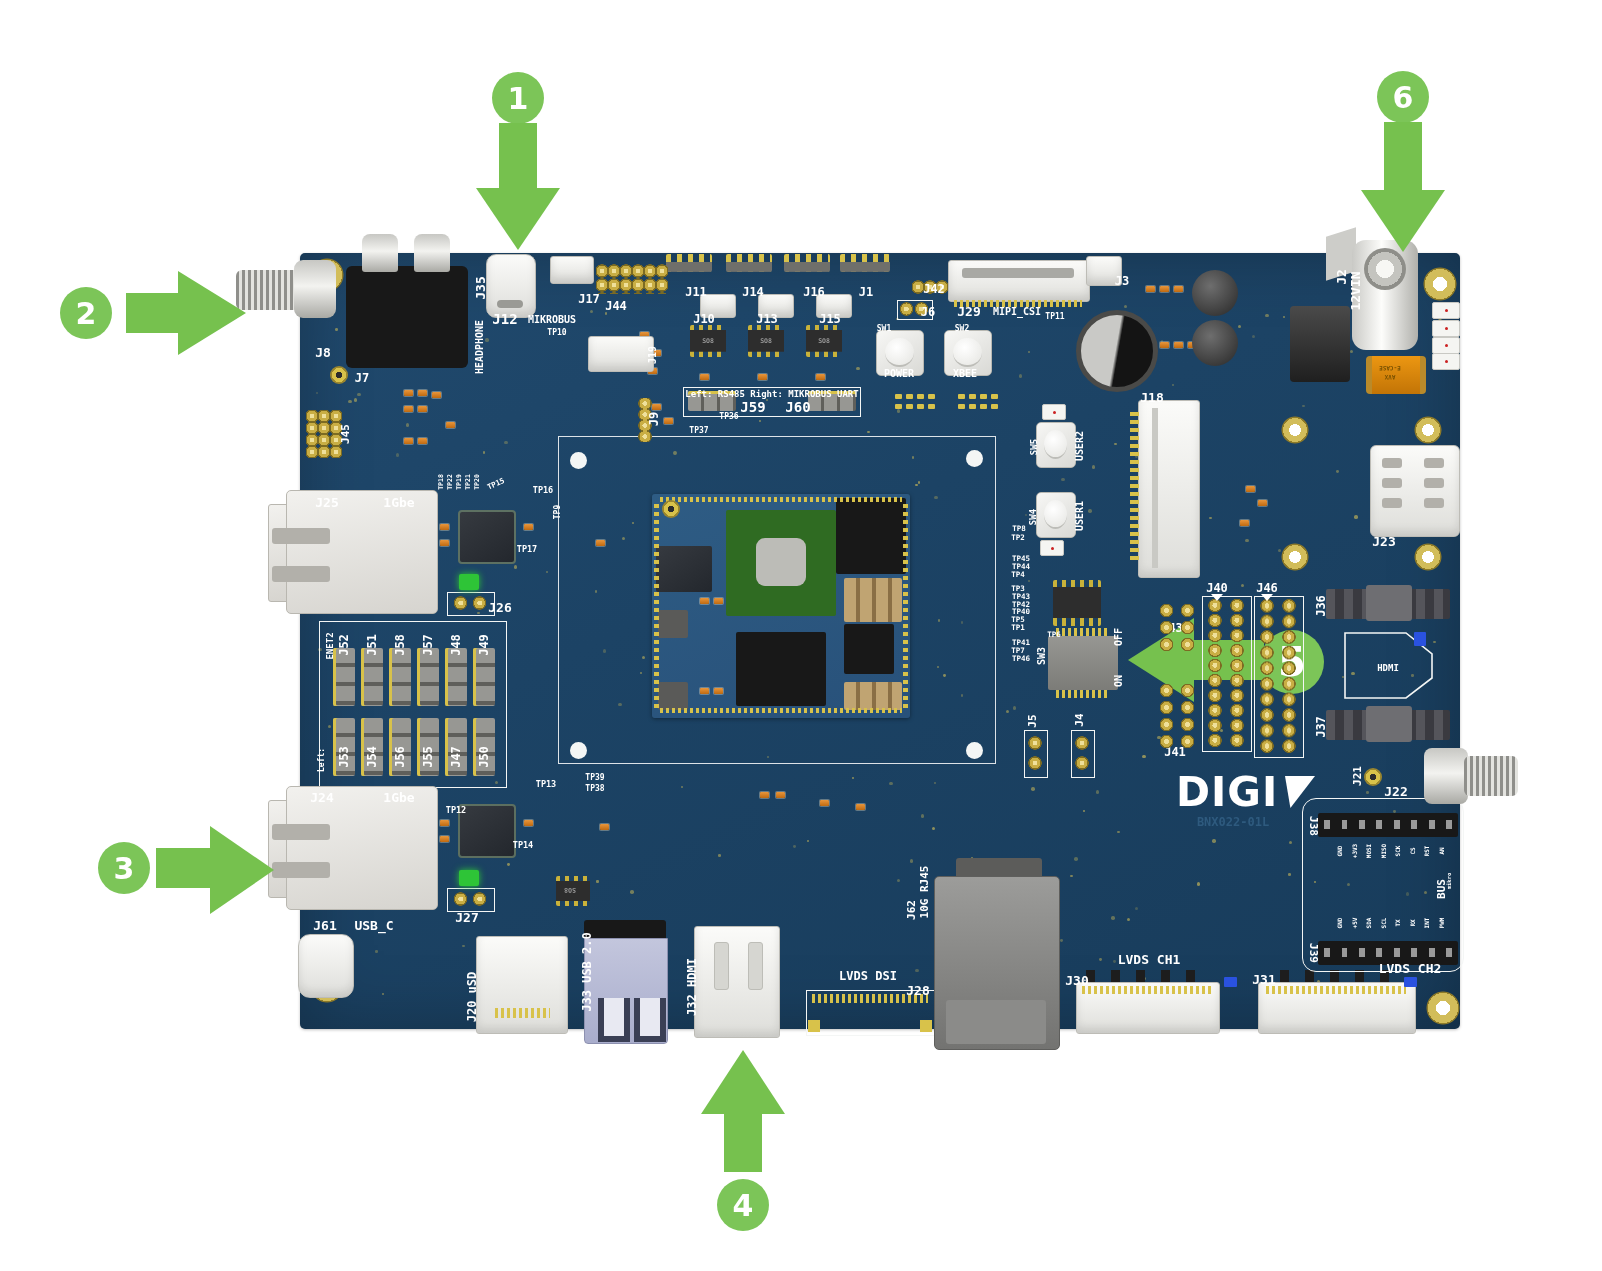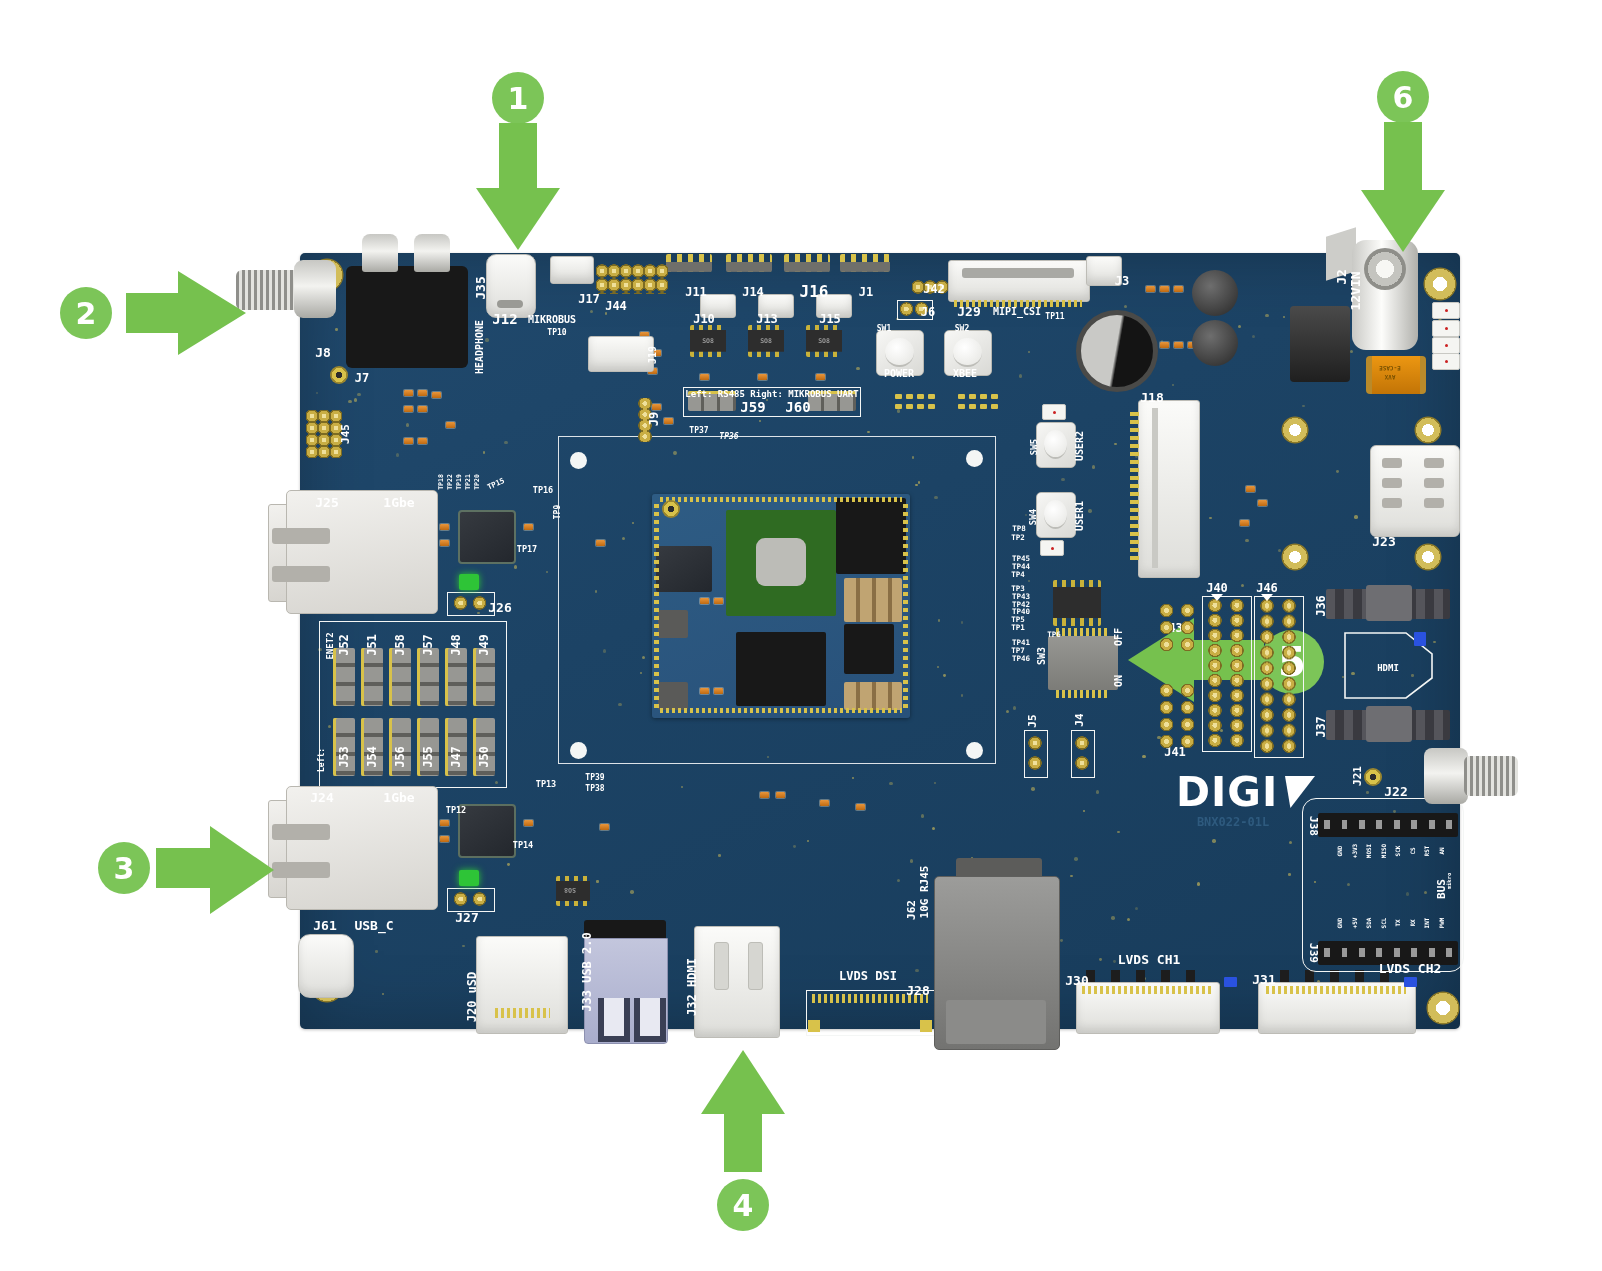--- a/index.html
+++ b/index.html
@@ -536,40 +536,40 @@
       <span class="lbl" style="left: 345px; top: 434px; font-size: 11px; transform: translate(-50%, -50%) rotate(-90deg);">J45</span>
       <span class="lbl" style="left: 505px; top: 319px; font-size: 14px; transform: translate(-50%, -50%);">J12</span>
       <span class="lbl" style="left: 552px; top: 320px; font-size: 10px; transform: translate(-50%, -50%);">MIKROBUS</span>
       <span class="lbl" style="left: 557px; top: 333px; font-size: 8px; transform: translate(-50%, -50%);">TP10</span>
       <span class="lbl" style="left: 589px; top: 299px; font-size: 12px; transform: translate(-50%, -50%);">J17</span>
       <span class="lbl" style="left: 616px; top: 306px; font-size: 12px; transform: translate(-50%, -50%);">J44</span>
       <span class="lbl" style="left: 696px; top: 292px; font-size: 12px; transform: translate(-50%, -50%);">J11</span>
       <span class="lbl" style="left: 704px; top: 319px; font-size: 12px; transform: translate(-50%, -50%);">J10</span>
       <span class="lbl" style="left: 753px; top: 292px; font-size: 12px; transform: translate(-50%, -50%);">J14</span>
       <span class="lbl" style="left: 767px; top: 319px; font-size: 12px; transform: translate(-50%, -50%);">J13</span>
-      <span class="lbl" style="left: 814px; top: 292px; font-size: 16px; transform: translate(-50%, -50%);">J16</span>
+      <span class="lbl" style="left: 814px; top: 292px; font-size: 12px; transform: translate(-50%, -50%);">J16</span>
       <span class="lbl" style="left: 830px; top: 319px; font-size: 12px; transform: translate(-50%, -50%);">J15</span>
       <span class="lbl" style="left: 866px; top: 292px; font-size: 12px; transform: translate(-50%, -50%);">J1</span>
       <span class="lbl" style="left: 934px; top: 289px; font-size: 12px; transform: translate(-50%, -50%);">J42</span>
       <span class="lbl" style="left: 928px; top: 312px; font-size: 12px; transform: translate(-50%, -50%);">J6</span>
       <span class="lbl" style="left: 884px; top: 329px; font-size: 8px; transform: translate(-50%, -50%);">SW1</span>
       <span class="lbl" style="left: 899px; top: 374px; font-size: 10px; transform: translate(-50%, -50%);">POWER</span>
       <span class="lbl" style="left: 962px; top: 329px; font-size: 8px; transform: translate(-50%, -50%);">SW2</span>
       <span class="lbl" style="left: 965px; top: 374px; font-size: 10px; transform: translate(-50%, -50%);">XBEE</span>
       <span class="lbl" style="left: 969px; top: 311px; font-size: 13px; transform: translate(-50%, -50%);">J29</span>
       <span class="lbl" style="left: 1017px; top: 312px; font-size: 10px; transform: translate(-50%, -50%);">MIPI_CSI</span>
       <span class="lbl" style="left: 1055px; top: 317px; font-size: 8px; transform: translate(-50%, -50%);">TP11</span>
       <span class="lbl" style="left: 1122px; top: 281px; font-size: 12px; transform: translate(-50%, -50%);">J3</span>
       <span class="lbl" style="left: 1341px; top: 277px; font-size: 13px; transform: translate(-50%, -50%) rotate(-90deg);">J2</span>
       <span class="lbl" style="left: 1355px; top: 291px; font-size: 13px; transform: translate(-50%, -50%) rotate(-90deg);">12VIN</span>
       <span class="lbl" style="left: 772px; top: 394px; font-size: 9px; transform: translate(-50%, -50%);">Left: RS485 Right: MIKROBUS UART</span>
       <span class="lbl" style="left: 753px; top: 407px; font-size: 14px; transform: translate(-50%, -50%);">J59</span>
       <span class="lbl" style="left: 798px; top: 407px; font-size: 14px; transform: translate(-50%, -50%);">J60</span>
       <span class="lbl" style="left: 699px; top: 431px; font-size: 8px; transform: translate(-50%, -50%);">TP37</span>
-      <span class="lbl" style="left: 729px; top: 437px; font-size: 8px; transform: translate(-50%, -50%); font-style: italic;">TP36</span>
+      <span class="lbl" style="left: 729px; top: 417px; font-size: 8px; transform: translate(-50%, -50%);">TP36</span>
       <span class="lbl" style="left: 653px; top: 355px; font-size: 10px; transform: translate(-50%, -50%) rotate(-90deg);">J19</span>
       <span class="lbl" style="left: 654px; top: 419px; font-size: 12px; transform: translate(-50%, -50%) rotate(-90deg);">J9</span>
       <span class="lbl" style="left: 327px; top: 502px; font-size: 13px; transform: translate(-50%, -50%);">J25</span>
       <span class="lbl" style="left: 399px; top: 502px; font-size: 13px; transform: translate(-50%, -50%);">1Gbe</span>
       <span class="lbl" style="left: 441px; top: 482px; font-size: 6.5px; transform: translate(-50%, -50%) rotate(-90deg);">TP18</span>
       <span class="lbl" style="left: 450px; top: 482px; font-size: 6.5px; transform: translate(-50%, -50%) rotate(-90deg);">TP22</span>
       <span class="lbl" style="left: 459px; top: 482px; font-size: 6.5px; transform: translate(-50%, -50%) rotate(-90deg);">TP19</span>
       <span class="lbl" style="left: 468px; top: 482px; font-size: 6.5px; transform: translate(-50%, -50%) rotate(-90deg);">TP21</span>
       <span class="lbl" style="left: 477px; top: 482px; font-size: 6.5px; transform: translate(-50%, -50%) rotate(-90deg);">TP20</span>
       <span class="lbl" style="left: 496px; top: 484px; font-size: 7.5px; transform: translate(-50%, -50%) rotate(-25deg);">TP15</span>

